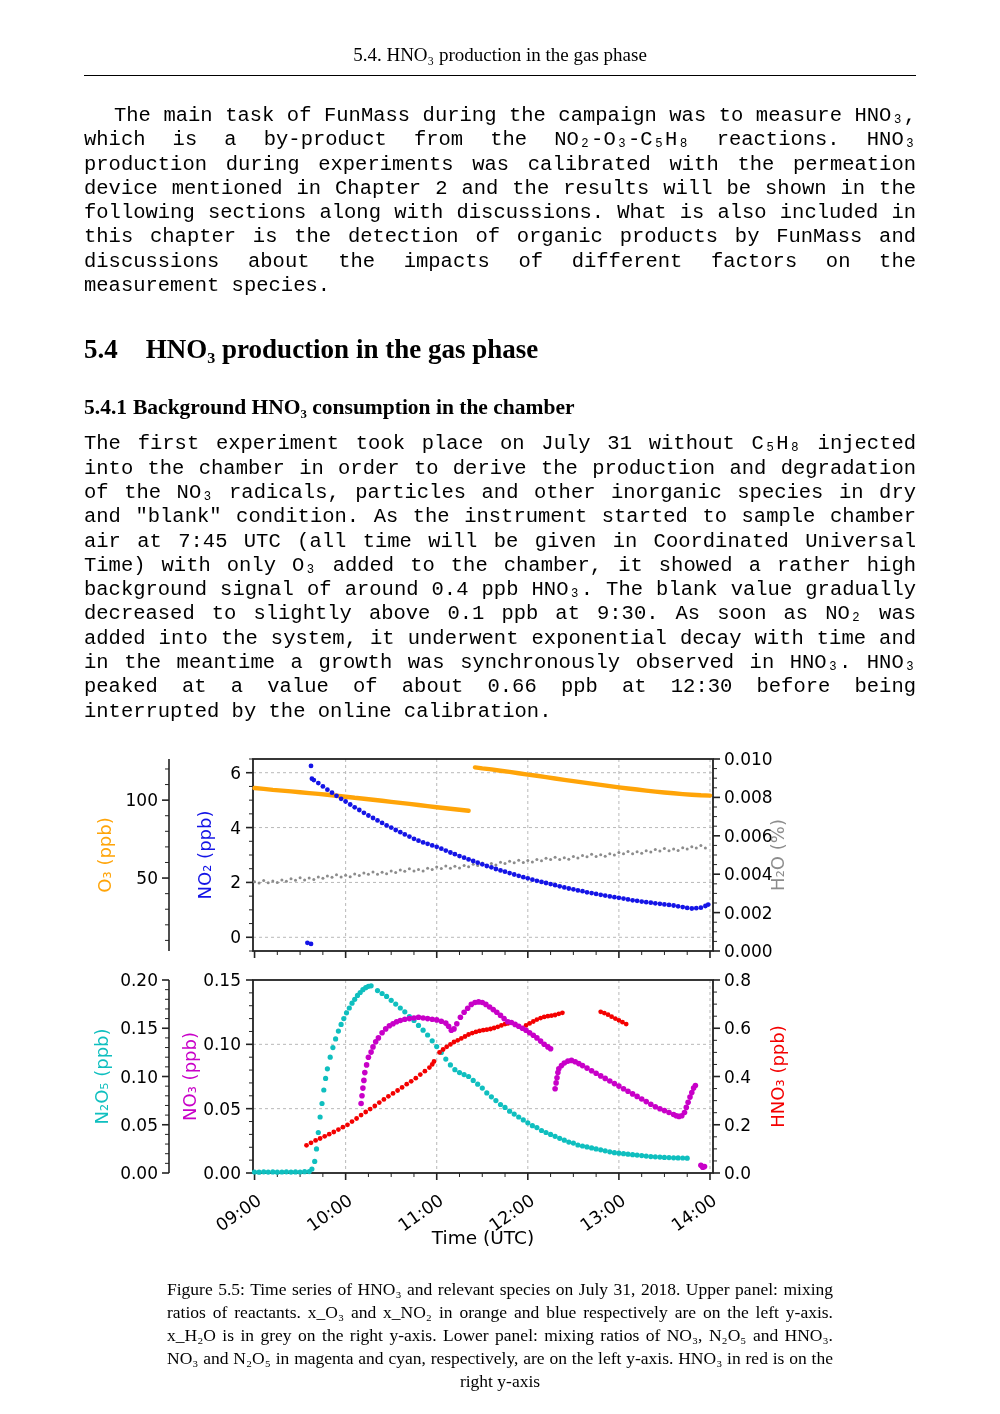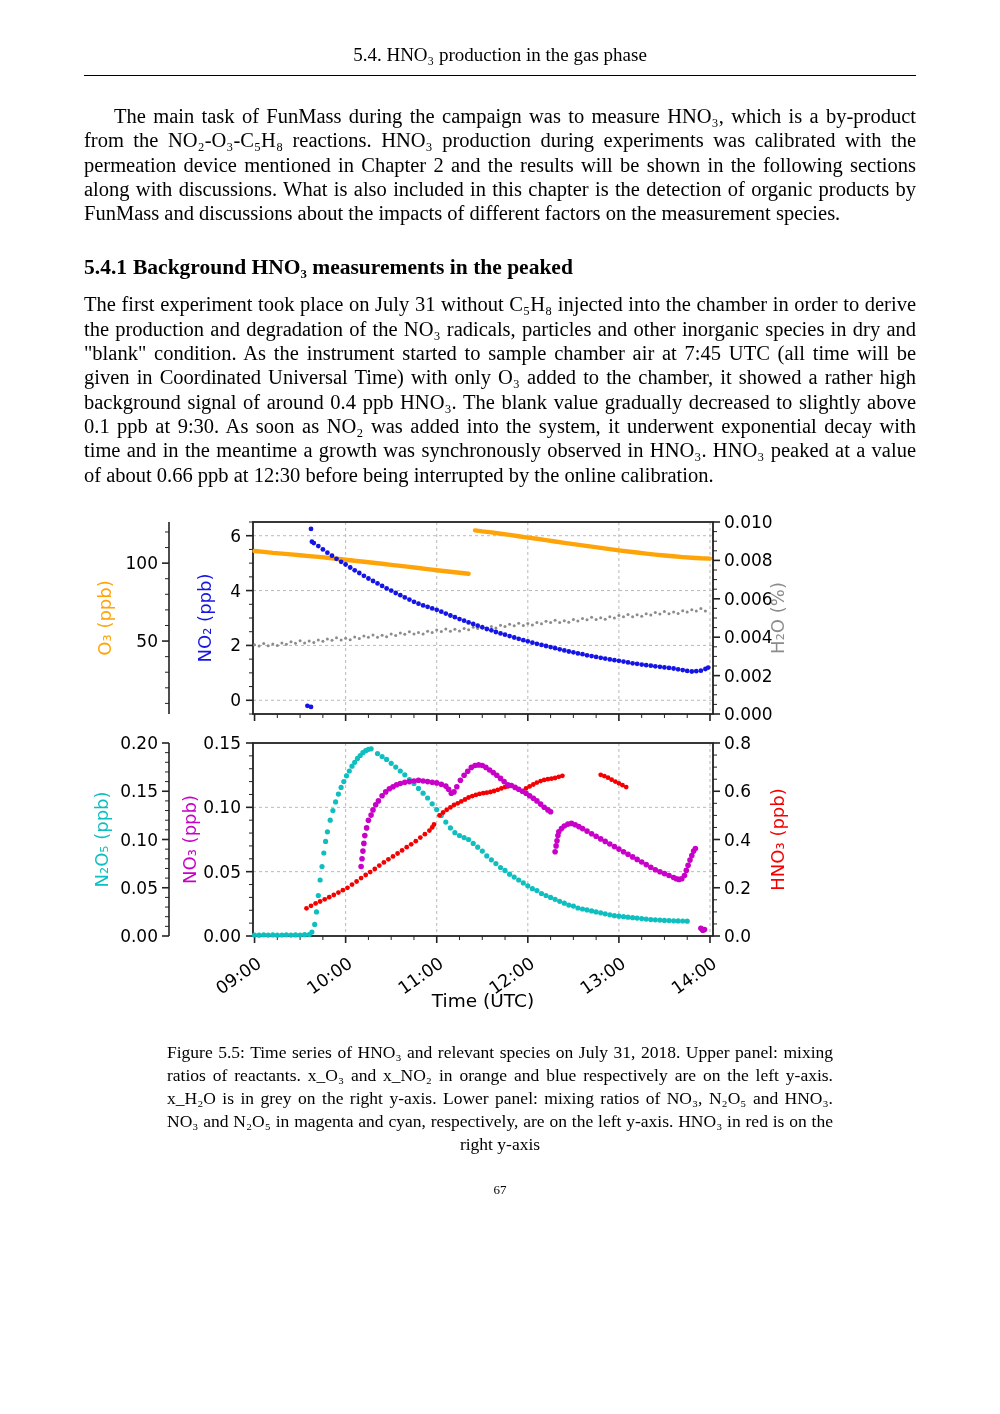--- a/index.html
+++ b/index.html
@@ -19,20 +19,21 @@
   }
   .head-rule{
     border-bottom:1.6px solid #000;
     margin-bottom:28px;
   }
   p.body-text{
     font-size:20.5px;
     line-height:24.3px;
     text-align:justify;
     margin:0 0 0 0;
+    font-family:Liberation Mono, monospace;
   }
   p.indent{ text-indent:30px; }
   h1.section{
     font-size:27px;
     font-weight:bold;
     margin:36px 0 0 0;
   }
   h1.section .num{ margin-right:28px; }
   h2.subsection{
     font-size:21.5px;
@@ -62,22 +63,23 @@
 
 <div class="page">
 
   <header>
     <div class="running-head">5.4.  HNO₃ production in the gas phase</div>
     <div class="head-rule"></div>
   </header>
 
   <p class="body-text indent">The main task of FunMass during the campaign was to measure HNO₃, which is a by-product from the NO₂-O₃-C₅H₈ reactions. HNO₃ production during experiments was calibrated with the permeation device mentioned in Chapter 2 and the results will be shown in the following sections along with discussions. What is also included in this chapter is the detection of organic products by FunMass and discussions about the impacts of different factors on the measurement species.</p>
 
-
-  <h2 class="subsection"><span class="num">5.4.1</span><span>Background HNO₃ measurements in the peaked</span></h2>
+  <h1 class="section"><span class="num">5.4</span><span>HNO₃ production in the gas phase</span></h1>
+
+  <h2 class="subsection"><span class="num">5.4.1</span><span>Background HNO₃ consumption in the chamber</span></h2>
 
   <p class="body-text">The first experiment took place on July 31 without C₅H₈ injected into the chamber in order to derive the production and degradation of the NO₃ radicals, particles and other inorganic species in dry and "blank" condition. As the instrument started to sample chamber air at 7:45 UTC (all time will be given in Coordinated Universal Time) with only O₃ added to the chamber, it showed a rather high background signal of around 0.4 ppb HNO₃. The blank value gradually decreased to slightly above 0.1 ppb at 9:30. As soon as NO₂ was added into the system, it underwent exponential decay with time and in the meantime a growth was synchronously observed in HNO₃. HNO₃ peaked at a value of about 0.66 ppb at 12:30 before being interrupted by the online calibration.</p>
 
   <figure>
     <svg id="chart" width="832" height="520" viewBox="0 0 832 520">
         <g>
           <line x1="261.6376237623762" y1="21" x2="261.6376237623762" y2="213" stroke="#b8b8b8" stroke-width="1" stroke-dasharray="3,3"></line>
           <line x1="352.7267326732673" y1="21" x2="352.7267326732673" y2="213" stroke="#b8b8b8" stroke-width="1" stroke-dasharray="3,3"></line>
           <line x1="443.8158415841584" y1="21" x2="443.8158415841584" y2="213" stroke="#b8b8b8" stroke-width="1" stroke-dasharray="3,3"></line>
           <line x1="534.9049504950495" y1="21" x2="534.9049504950495" y2="213" stroke="#b8b8b8" stroke-width="1" stroke-dasharray="3,3"></line>

